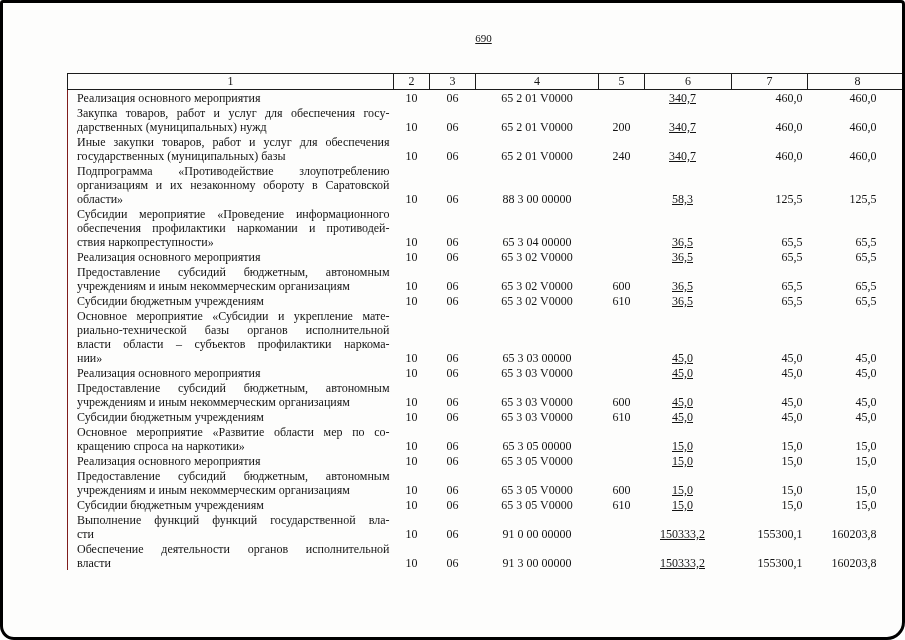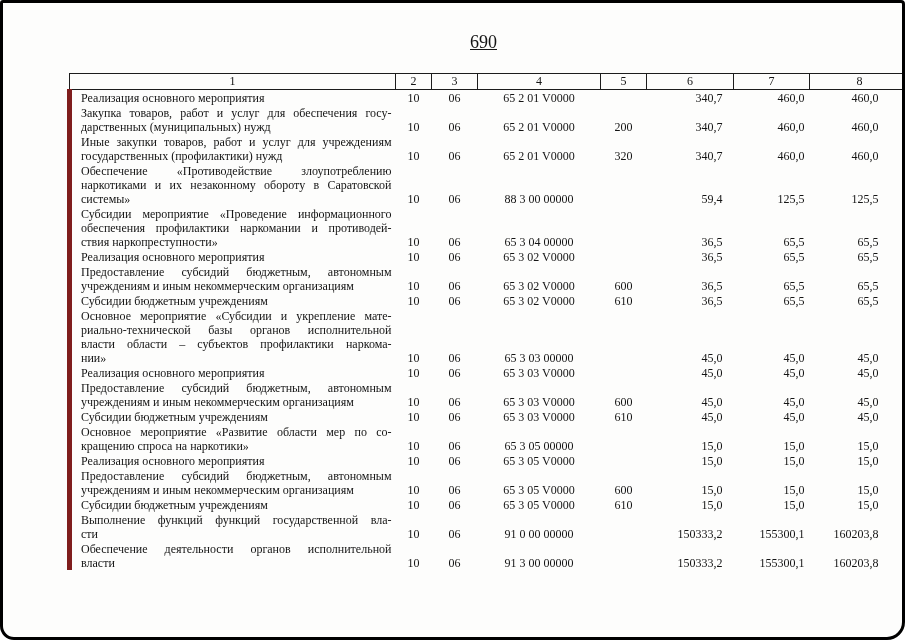--- a/index.html
+++ b/index.html
@@ -14,21 +14,21 @@
     font-family: "Liberation Serif", serif;
     color: #141414;
     overflow: hidden;
   }
   .page-number {
     position: absolute;
     top: 29px;
     left: 64px;
     width: 833px;
     text-align: center;
-    font-size: 18px;
+    font-size: 11px;
     text-decoration: underline;
   }
   table.budget-table {
     position: absolute;
     left: 64px;
     top: 70px;
     width: 833px;
     border-collapse: collapse;
     table-layout: fixed;
     font-size: 12px;
@@ -50,26 +50,26 @@
   }
   .c1 { width: 325px; }
   .c2 { width: 35px; }
   .c3 { width: 45px; }
   .c4 { width: 122px; }
   .c5 { width: 45px; }
   .c6 { width: 86px; }
   .c7 { width: 75px; }
   .c8 { width: 99px; }
   tbody td.c1 {
-    border-left: 5px solid #7f1d1d;
+    border-left: 1px solid #7f1d1d;
     padding-left: 9px;
     padding-right: 4px;
   }
   tbody td.c2, tbody td.c3, tbody td.c4, tbody td.c5 { text-align: center; }
-  tbody td.c6 { text-align: right; padding-right: 11px; }
+  tbody td.c6 { text-align: center; padding-right: 11px; text-decoration: underline; }
   tbody td.c7 { text-align: right; padding-right: 5px; }
   tbody td.c8 { text-align: right; padding-right: 31px; }
   .jline { text-align: justify; text-align-last: justify; }
   .lline { text-align: left; }
 </style>
 </head>
 <body>
 
 <div class="page">
   <div class="page-number">690</div>
@@ -108,42 +108,42 @@
           <td class="c2">10</td>
           <td class="c3">06</td>
           <td class="c4">65 2 01 V0000</td>
           <td class="c5">200</td>
           <td class="c6">340,7</td>
           <td class="c7">460,0</td>
           <td class="c8">460,0</td>
         </tr>
         <tr>
           <td class="c1">
-            <div class="jline">Иные закупки товаров, работ и услуг для учреждениям</div>
-            <div class="lline">государственных (профилактики) нужд</div>
+            <div class="jline">Иные закупки товаров, работ и услуг для обеспечения</div>
+            <div class="lline">государственных (муниципальных) базы</div>
           </td>
           <td class="c2">10</td>
           <td class="c3">06</td>
           <td class="c4">65 2 01 V0000</td>
-          <td class="c5">320</td>
+          <td class="c5">240</td>
           <td class="c6">340,7</td>
           <td class="c7">460,0</td>
           <td class="c8">460,0</td>
         </tr>
         <tr>
           <td class="c1">
-            <div class="jline">Обеспечение «Противодействие злоупотреблению</div>
-            <div class="jline">наркотиками и их незаконному обороту в Саратовской</div>
-            <div class="lline">системы»</div>
+            <div class="jline">Подпрограмма «Противодействие злоупотреблению</div>
+            <div class="jline">организациям и их незаконному обороту в Саратовской</div>
+            <div class="lline">области»</div>
           </td>
           <td class="c2">10</td>
           <td class="c3">06</td>
           <td class="c4">88 3 00 00000</td>
           <td class="c5"></td>
-          <td class="c6">59,4</td>
+          <td class="c6">58,3</td>
           <td class="c7">125,5</td>
           <td class="c8">125,5</td>
         </tr>
         <tr>
           <td class="c1">
             <div class="jline">Субсидии мероприятие «Проведение информационного</div>
             <div class="jline">обеспечения профилактики наркомании и противодей-</div>
             <div class="lline">ствия наркопреступности»</div>
           </td>
           <td class="c2">10</td>

